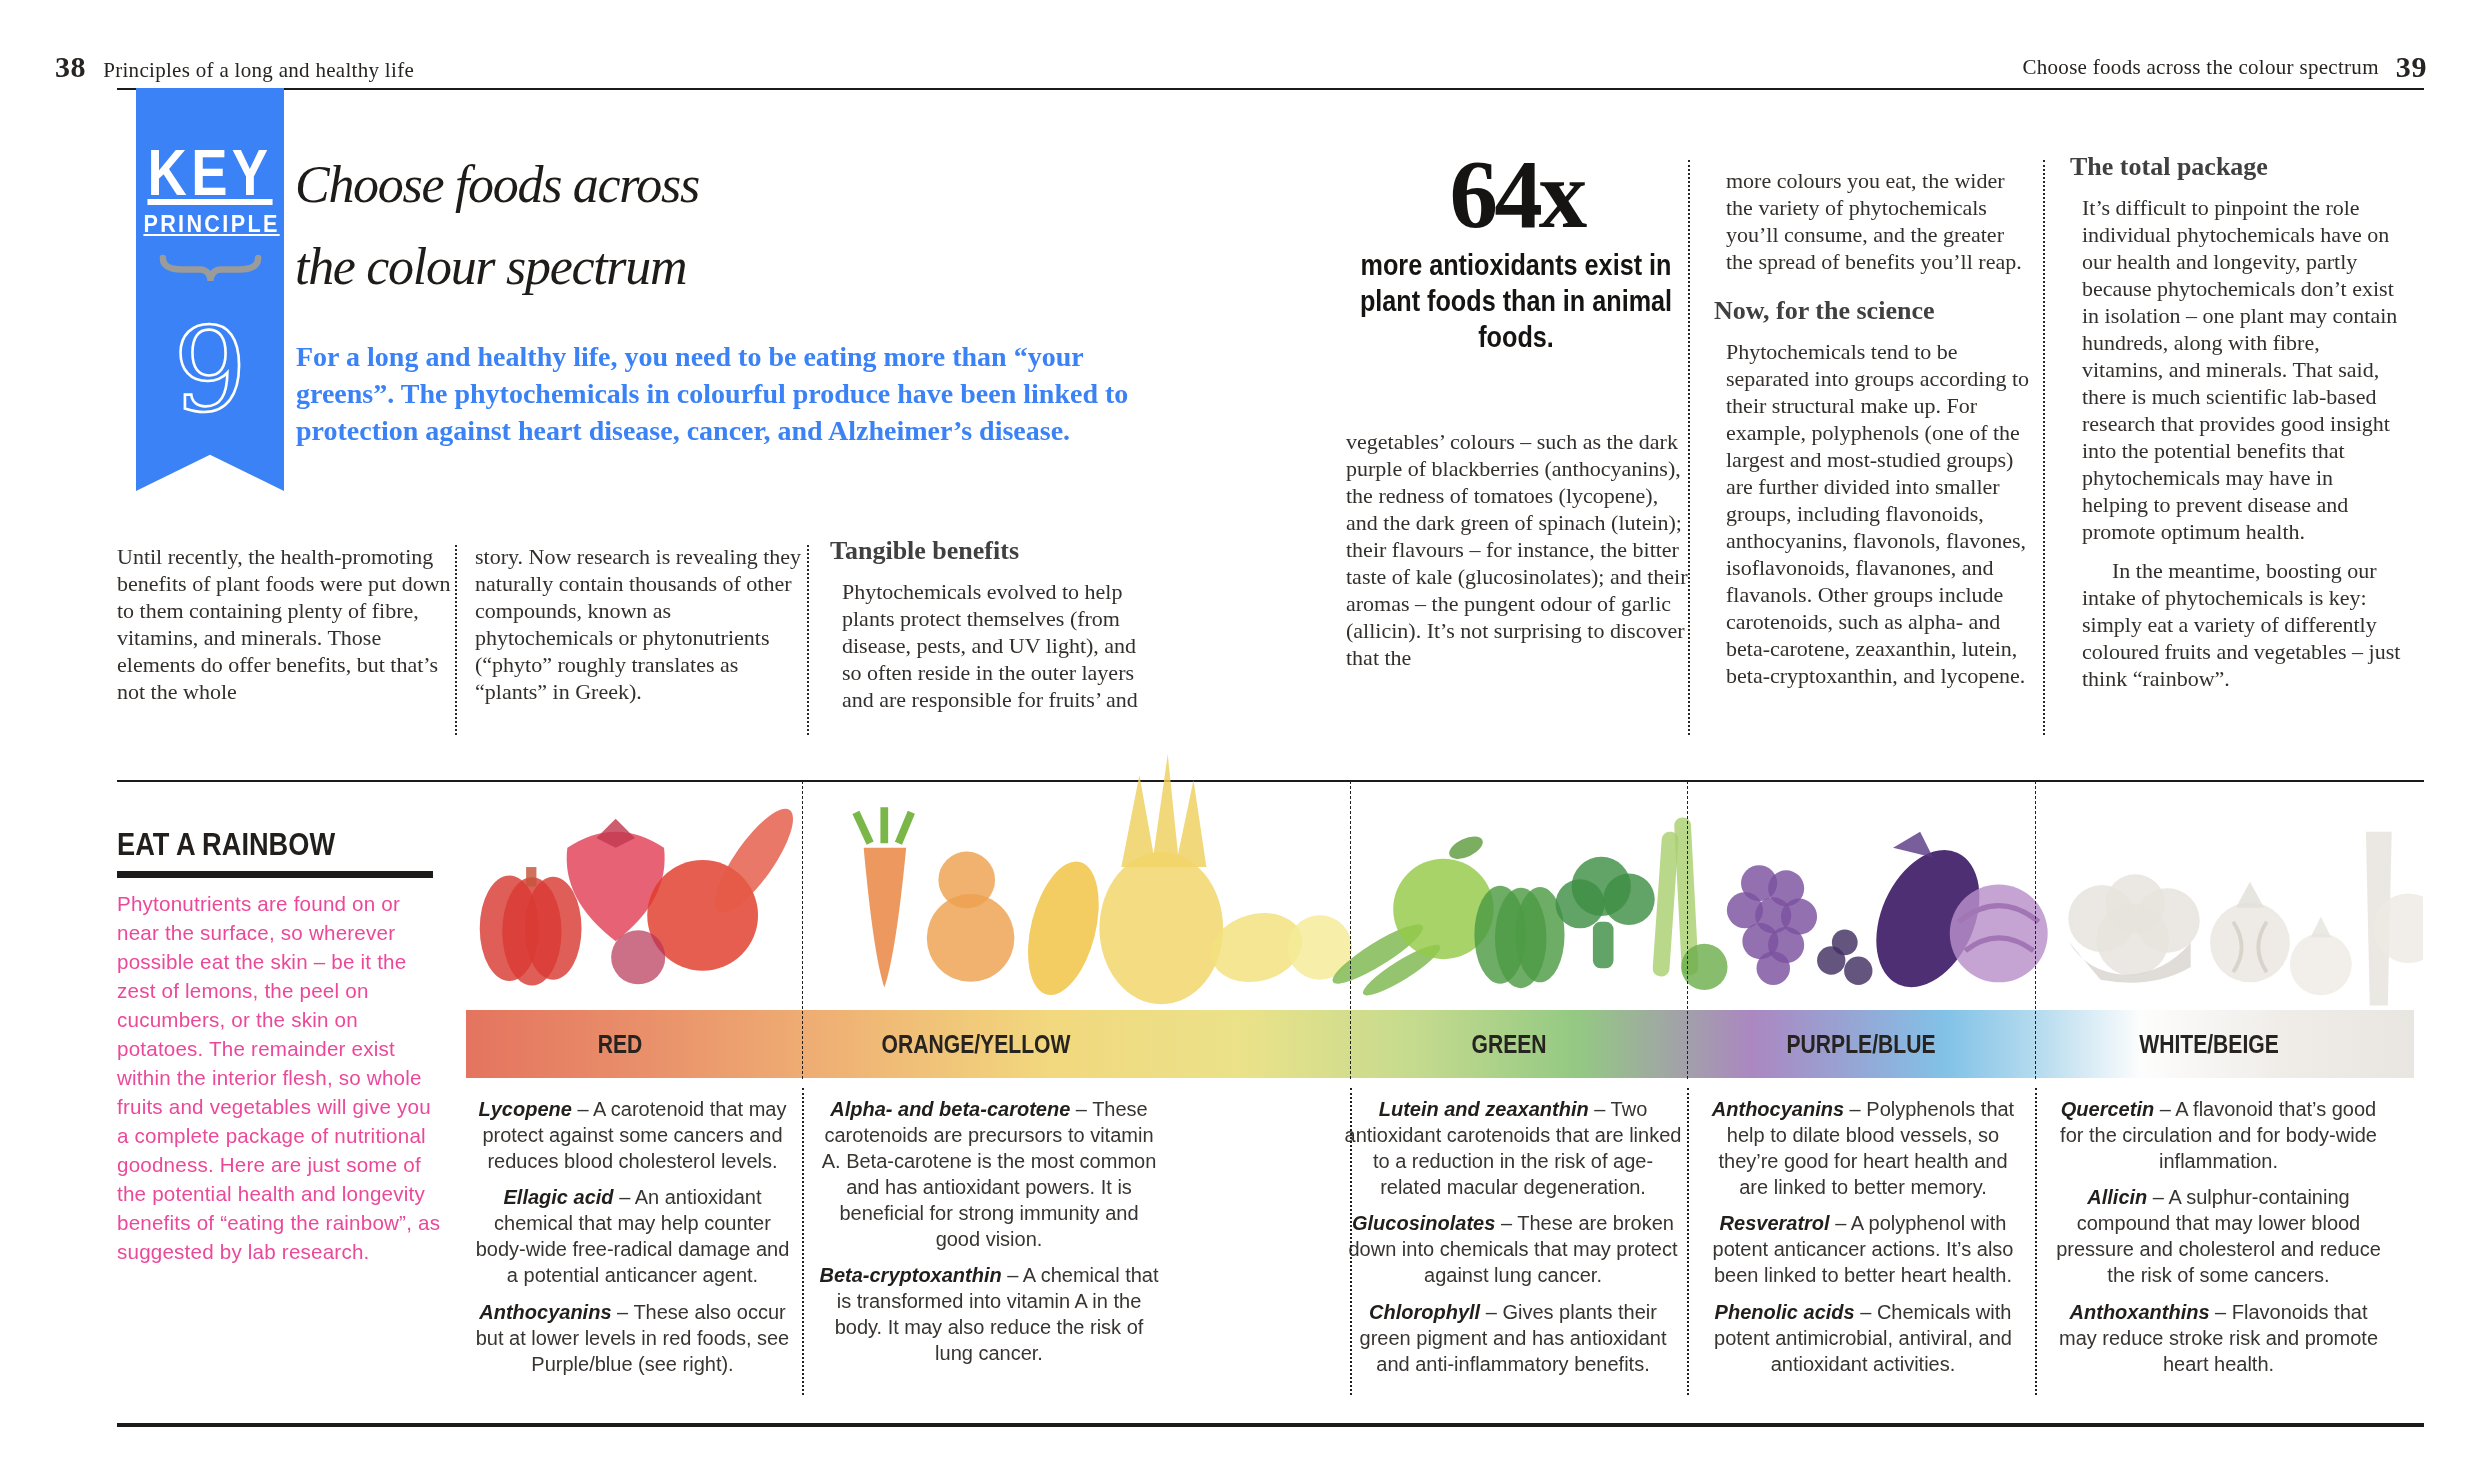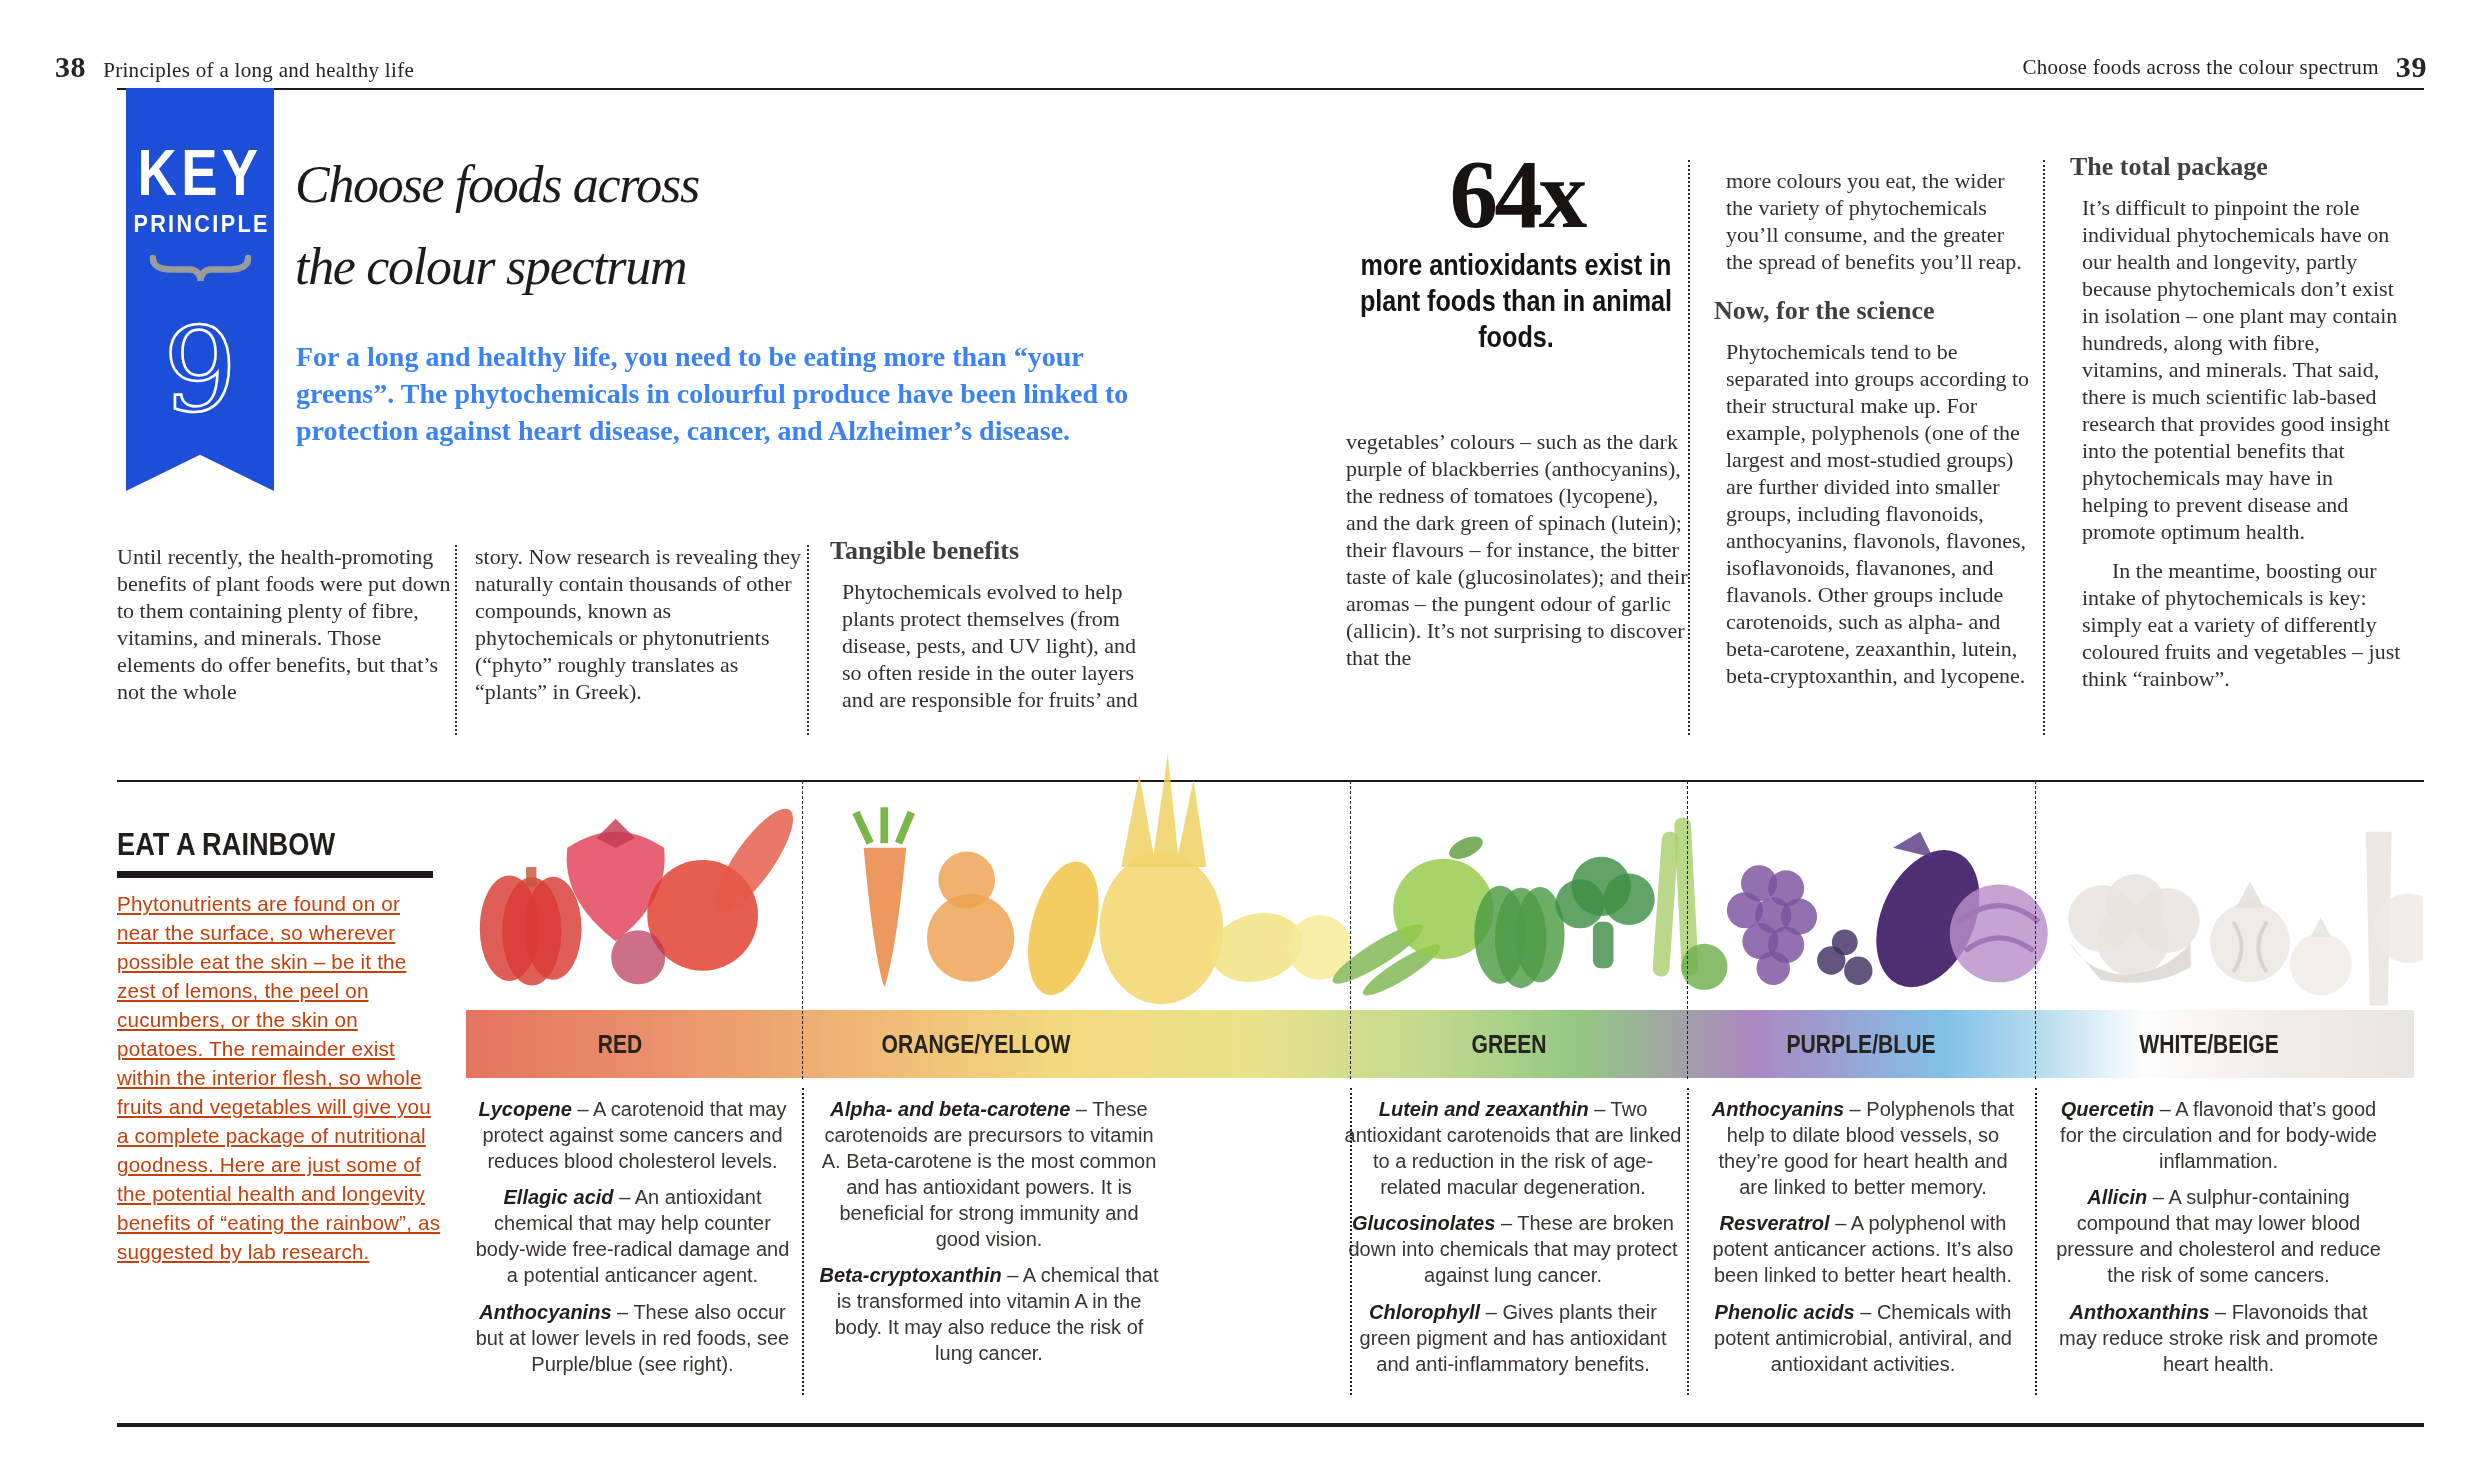--- a/index.html
+++ b/index.html
@@ -7,22 +7,22 @@
         font-family:"Liberation Serif",serif;color:#262321;}
   .abs{position:absolute;}
 
   
   .hdr-num{font-weight:bold;font-size:30px;letter-spacing:0.6px;}
   .hdr-title{font-size:21px;letter-spacing:0.3px;}
   #top-rule{left:117px;top:88px;width:2307px;height:1.9px;background:#1d1b19;}
   #bottom-rule{left:117px;top:1423px;width:2307px;height:3.9px;background:#1d1b19;}
 
   
-  #ribbon{left:126px;top:88px;width:148px;height:403px;background:#1d4ed8;
-          clip-path:polygon(0 0,100% 0,100% 100%,50% 91%,0 100%);text-align:center;color:#fff;}
+  #ribbon{left:136px;top:88px;width:148px;height:403px;background:#3b82f6;
+          clip-path:polygon(0 0,100% 0,100% 100%,50% 91%,0 100%);text-align:center;color:#fff;text-decoration:underline;}
   #ribbon .key{margin-top:53px;font-family:"Liberation Sans",sans-serif;font-weight:bold;
                font-size:64px;letter-spacing:5.2px;transform:scaleX(0.85);line-height:64px;}
   #ribbon .principle{margin-top:6.4px;font-family:"Liberation Sans",sans-serif;font-weight:bold;
                font-size:24px;letter-spacing:2.6px;transform:scaleX(0.9);line-height:26px;}
   #ribbon svg{display:block;margin:17px auto 0 auto;}
 
   
   #page-title{left:295px;top:144px;width:876px;font-style:italic;font-size:52px;
               line-height:82px;letter-spacing:-1.3px;color:#1e1b19;}
   #standfirst{left:296px;top:338px;width:857px;font-weight:bold;font-size:28px;line-height:37px;color:#3b82f6;}
@@ -46,21 +46,21 @@
   #stat .caption{display:inline-block;width:412px;margin-left:-34px;margin-top:10.3px;
                  font-family:"Liberation Sans",sans-serif;font-weight:bold;font-size:30px;line-height:36px;
                  transform:scaleX(0.84);color:#161412;}
 
   
   #rainbow{left:117px;top:826px;width:325px;}
   #rainbow .rhead{font-family:"Liberation Sans",sans-serif;font-weight:bold;font-size:32px;
                   letter-spacing:0;transform:scaleX(0.85);transform-origin:left center;color:#211e1b;}
   #rainbow .rrule{width:316px;height:7px;background:#1d1b19;margin-top:7.7px;}
   #rainbow .rbody{margin-top:11.6px;font-family:"Liberation Sans",sans-serif;font-size:20.6px;
-                  line-height:29px;color:#c2410c;letter-spacing:0.2px;text-decoration:underline;}
+                  line-height:29px;color:#ec4899;letter-spacing:0.2px;}
 
   
   #spectrum-bar{left:466px;top:1010px;width:1948px;height:68px;}
   .bar-label{position:absolute;top:1027px;transform:translateX(-50%) scaleX(0.8);
              font-family:"Liberation Sans",sans-serif;font-weight:bold;font-size:26.4px;
              line-height:34px;color:#272320;white-space:nowrap;}
 
   
   .cat-col{position:absolute;top:1096px;text-align:center;font-family:"Liberation Sans",sans-serif;
            font-size:20px;line-height:26px;color:#383430;}

